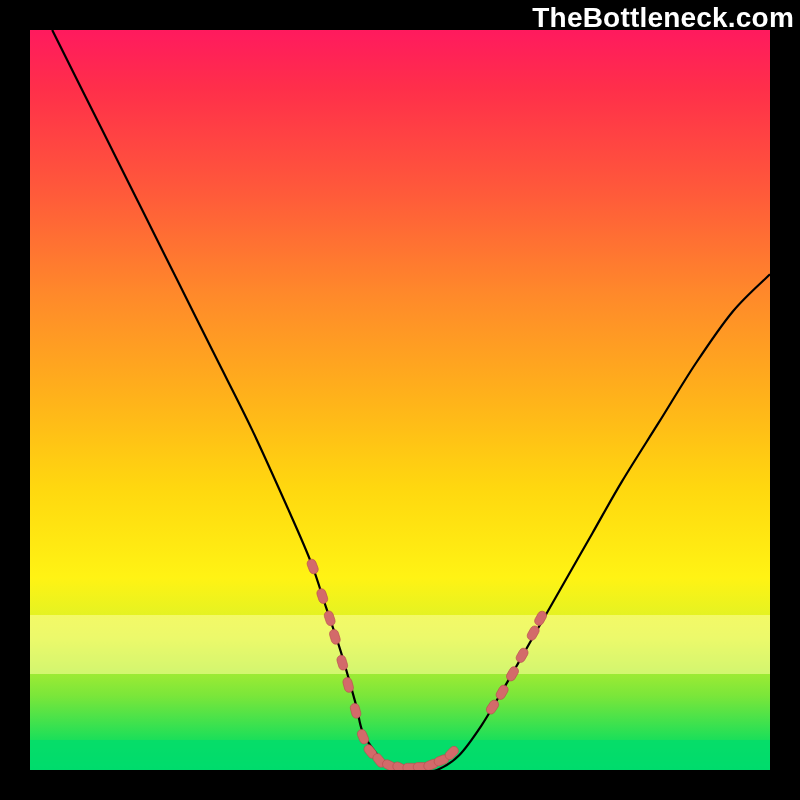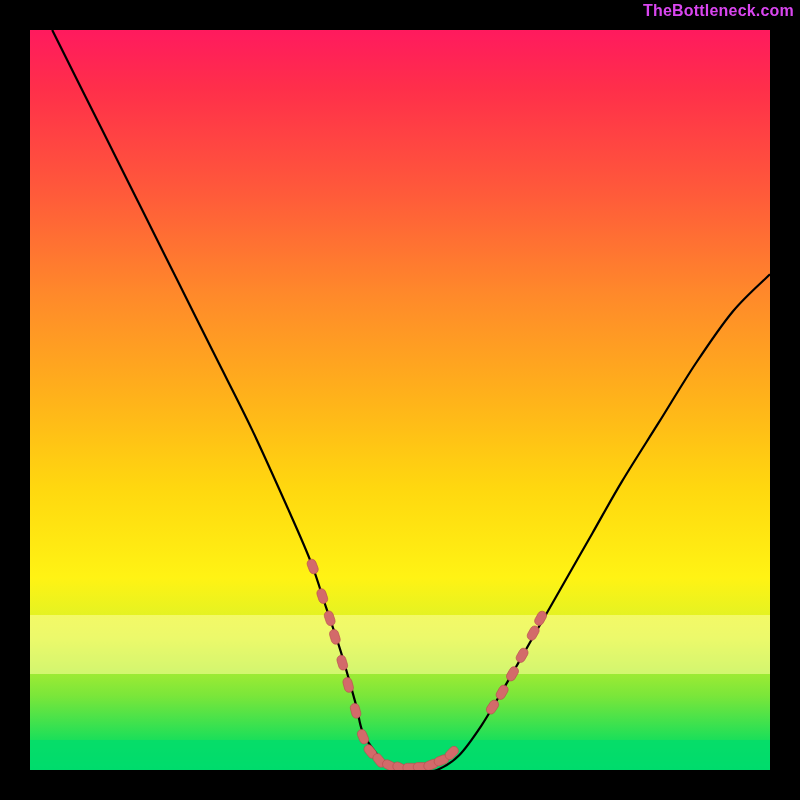--- a/index.html
+++ b/index.html
@@ -8,23 +8,23 @@
     position: relative;
     width: 800px;
     height: 800px;
     background: #000;
   }
   .attribution {
     position: absolute;
     top: 2px;
     right: 6px;
     font-family: Arial, Helvetica, sans-serif;
-    font-size: 16px;
+    font-size: 28px;
     font-weight: 600;
-    color: #d946ef;
+    color: #ffffff;
     letter-spacing: 0.2px;
     z-index: 10;
   }
   .plot-area {
     position: absolute;
     left: 30px;
     top: 30px;
     width: 740px;
     height: 740px;
     overflow: hidden;

